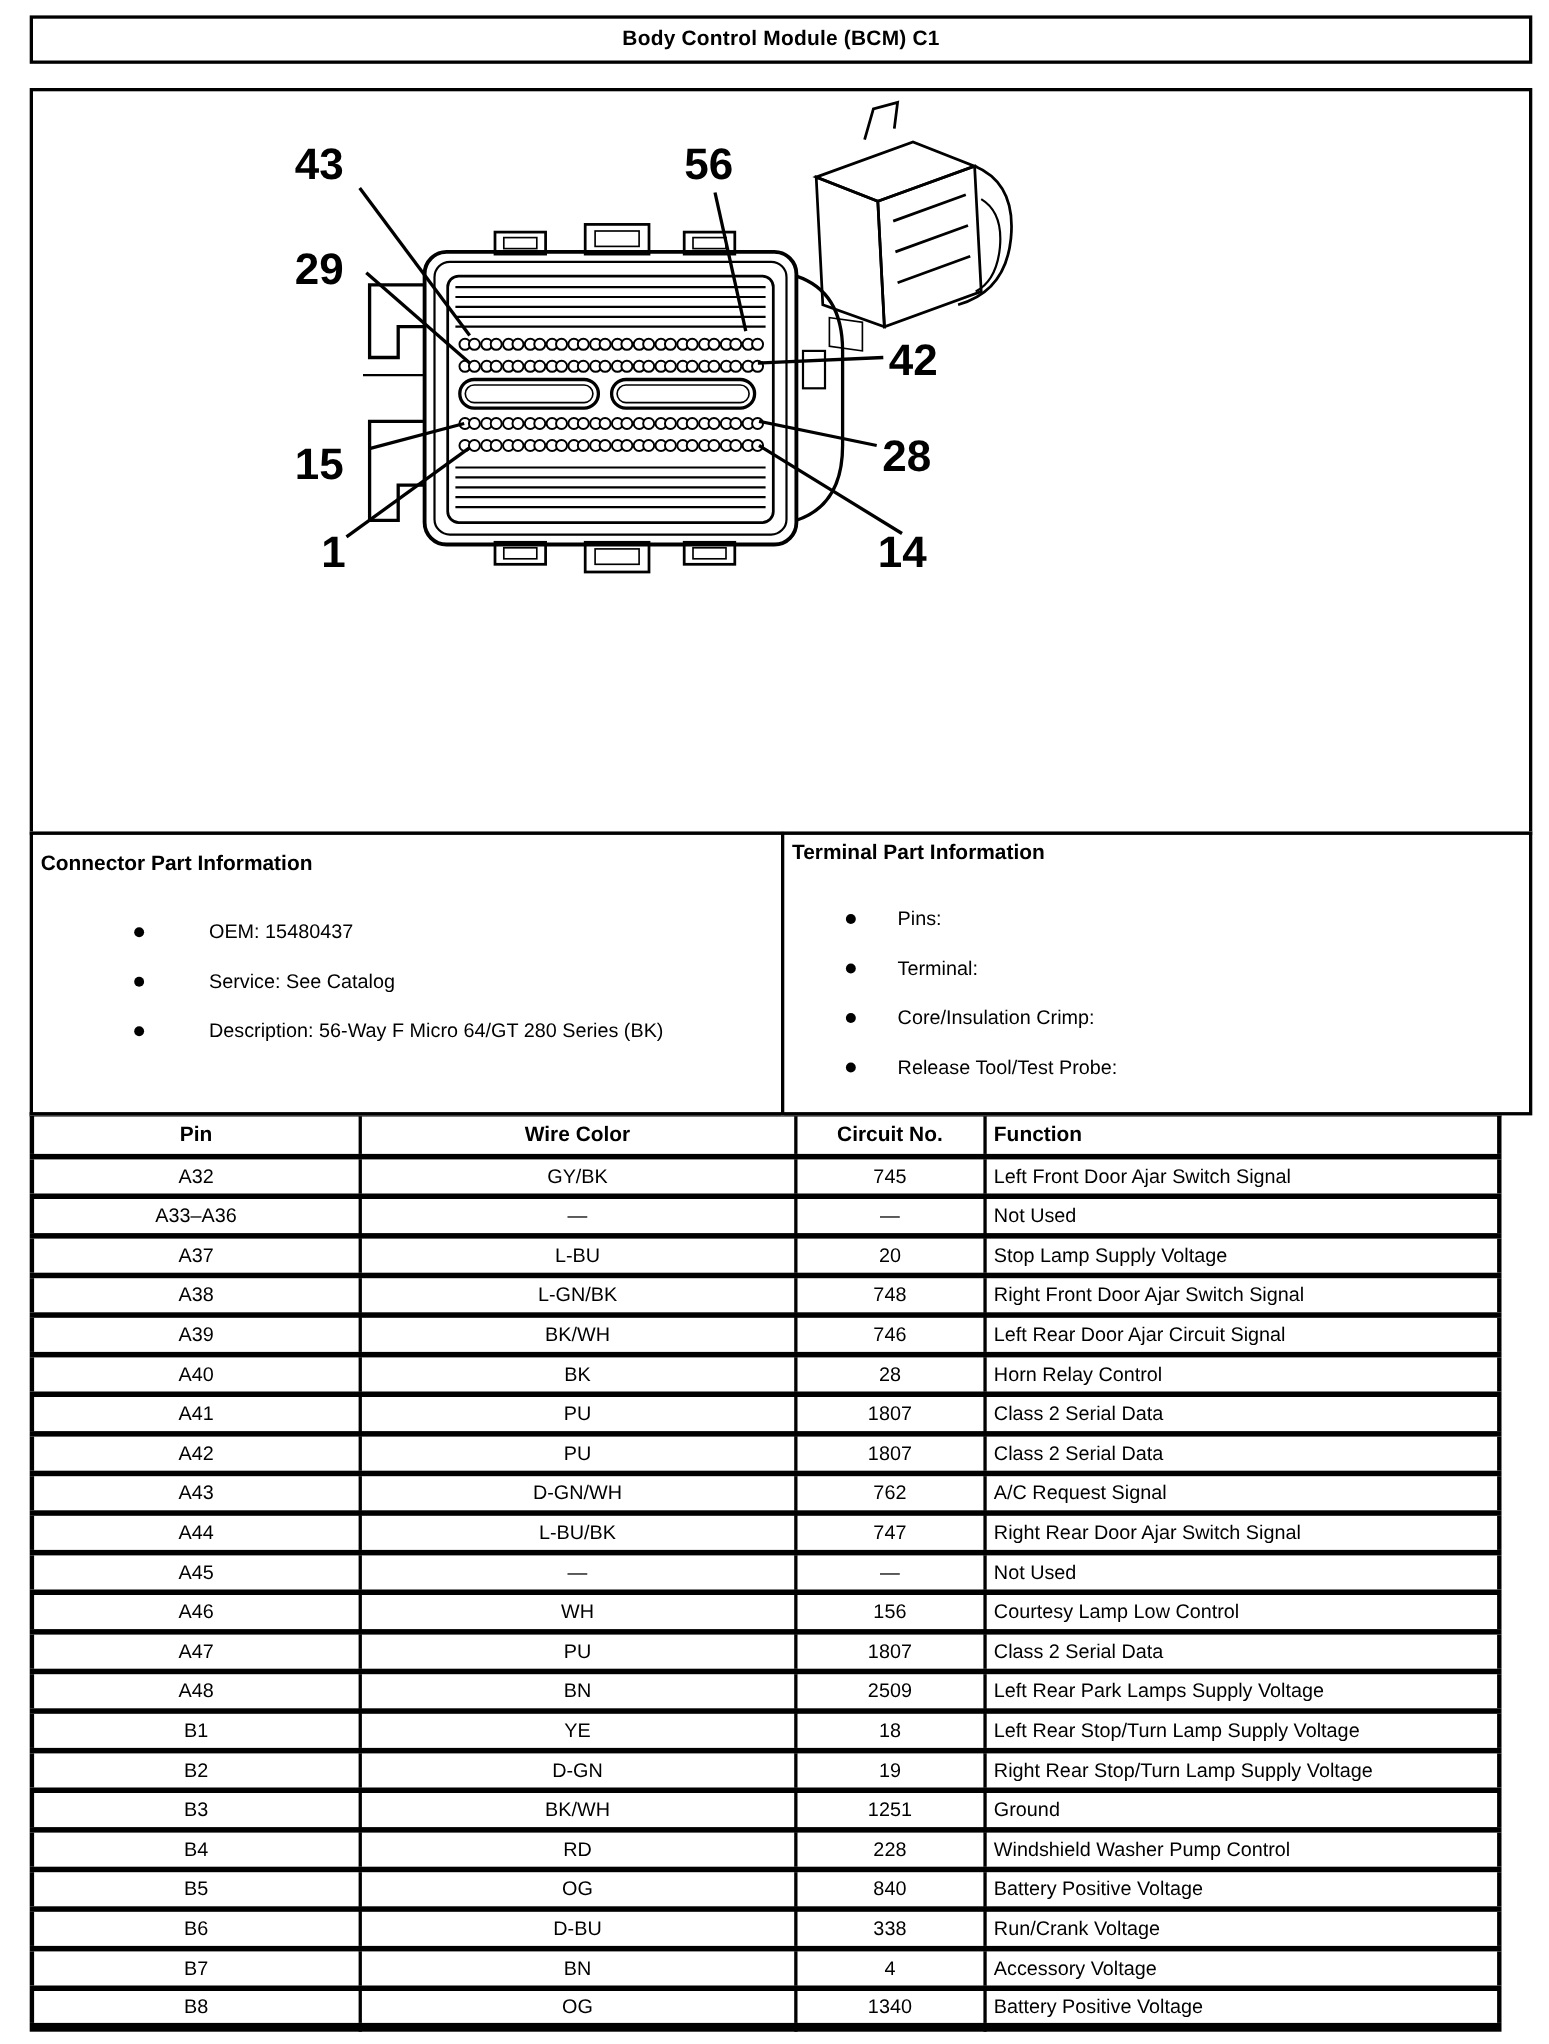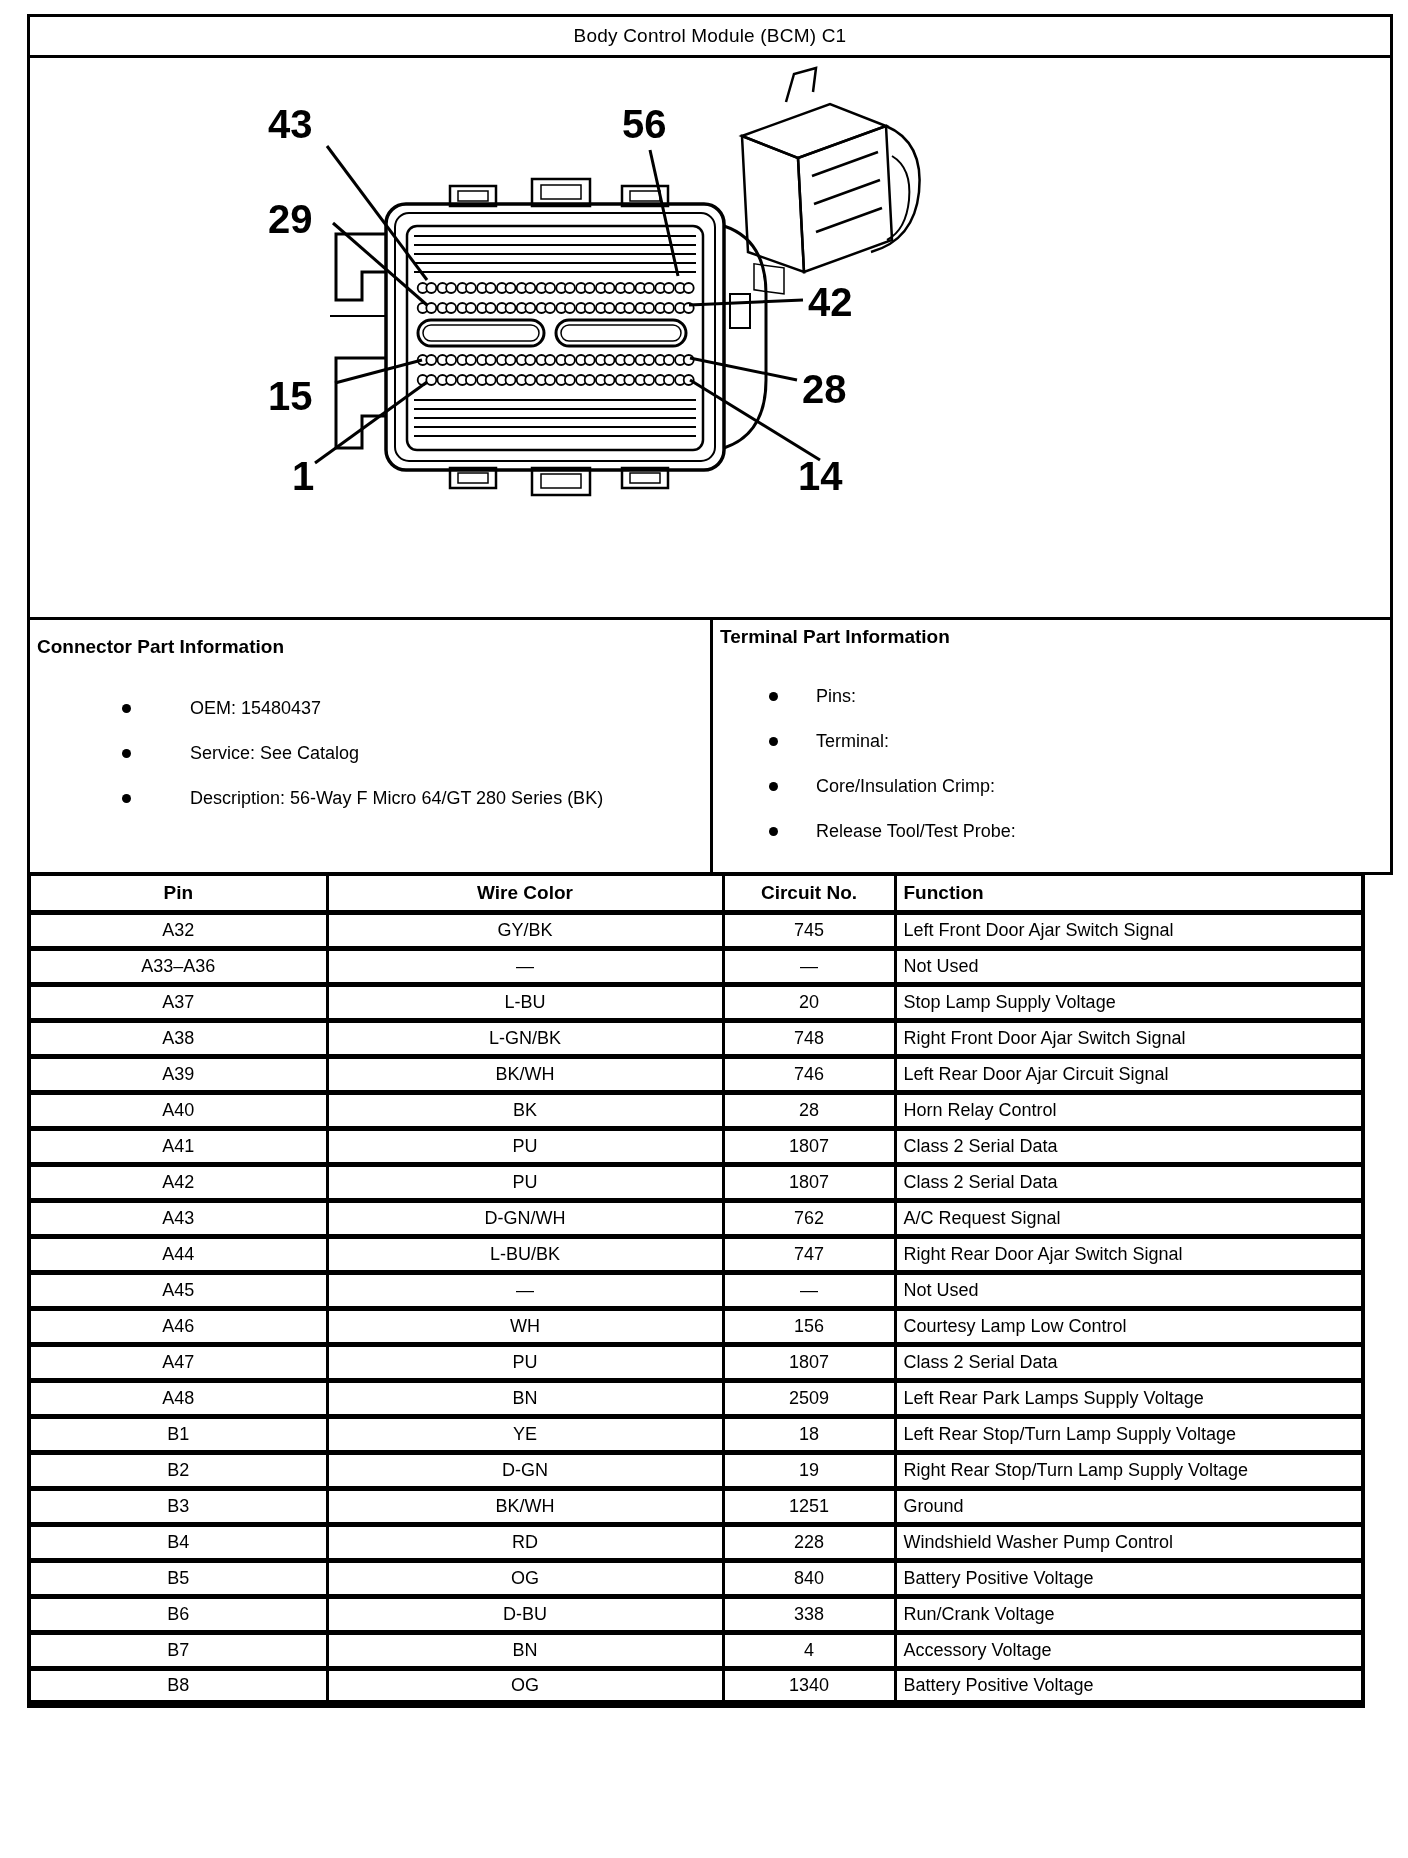--- a/index.html
+++ b/index.html
@@ -5,23 +5,23 @@
   html,body{margin:0;padding:0;background:#ffffff;}
   body{
     width:1408px;height:1858px;position:relative;
     font-family:"Liberation Sans",sans-serif;color:#000;
     -webkit-font-smoothing:antialiased;
   }
   .frame{position:absolute;left:27px;top:14px;width:1366px;}
   .sect{box-sizing:border-box;border:3px solid #000;background:#fff;}
   .titlebar{
     height:44px;margin-bottom:-3px;display:flex;align-items:center;justify-content:center;
-    font-size:19px;font-weight:normal;letter-spacing:.2px;
+    font-size:19px;font-weight:bold;letter-spacing:.2px;
   }
-  .diagram-cell{height:565px;margin-bottom:-3px;overflow:hidden;}
+  .diagram-cell{height:679px;margin-bottom:-3px;overflow:hidden;margin-top:25px;}
   .diagram-cell svg{display:block;}
 
   .info-row{display:flex;margin-bottom:-3px;}
   .info-box{box-sizing:border-box;border:3px solid #000;height:258px;background:#fff;}
   .info-box.left{width:686px;}
   .info-box.right{width:683px;margin-left:-3px;}
   .info-title{font-size:19px;font-weight:bold;padding:6px 0 0 7px;}
   .info-box.left .info-title{padding-top:16px;}
   .info-box.right .info-title{padding-top:6px;}
   ul.bullets{list-style:none;margin:0;padding:0;font-size:18px;}

